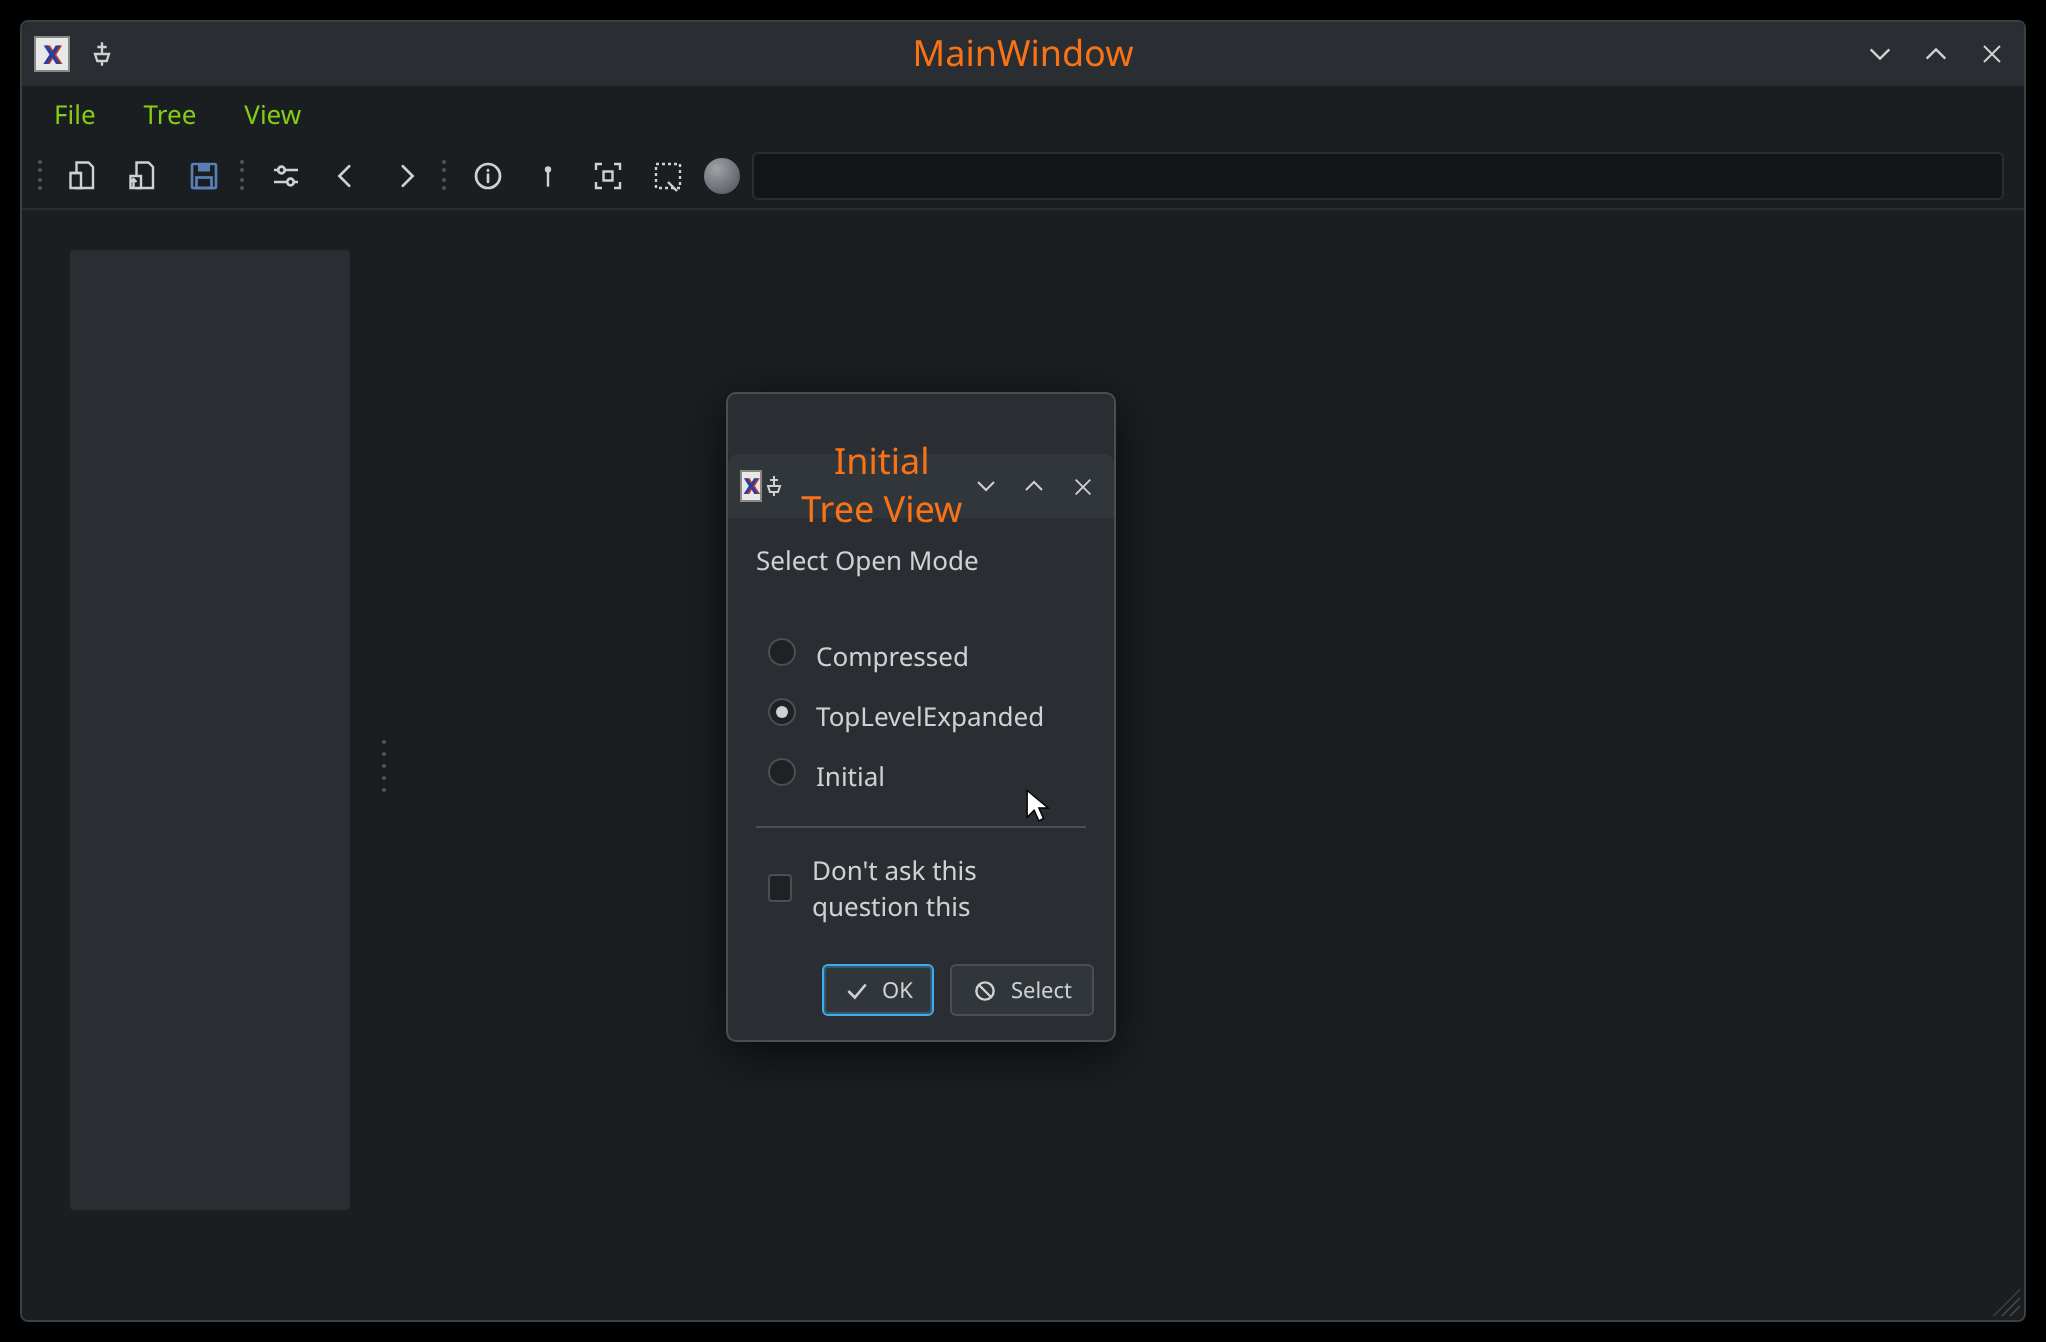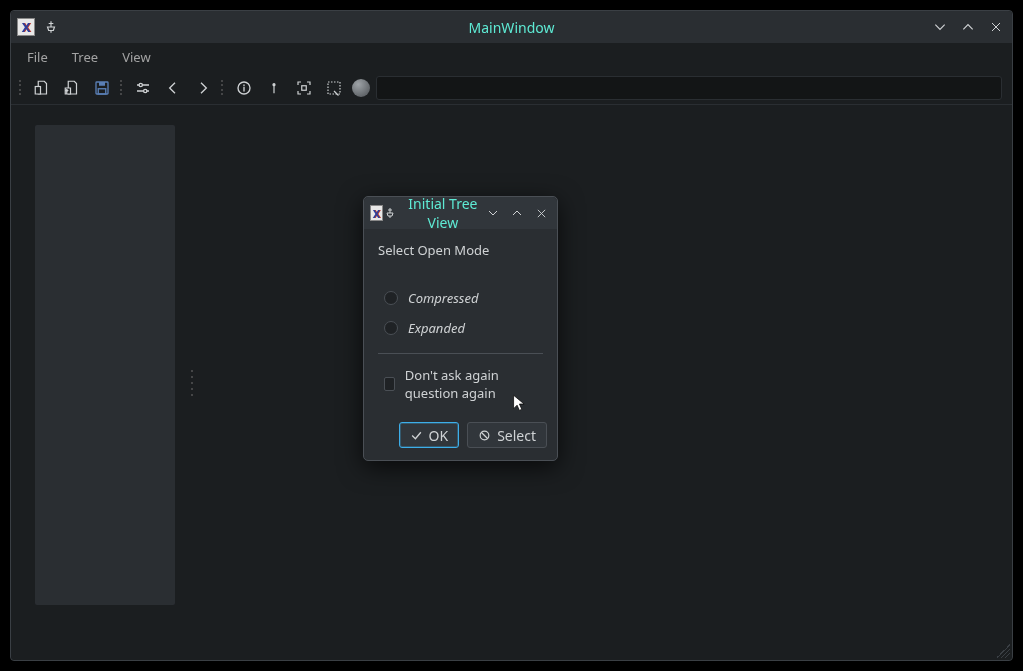--- a/index.html
+++ b/index.html
@@ -7,37 +7,37 @@
 
   .window-frame {
     position: absolute; left: 10px; top: 10px; width: 1003px; height: 651px;
     background: #1b1e20; border: 1px solid #3a3f44; border-radius: 4px;
     box-shadow: 0 4px 18px rgba(0,0,0,0.6);
     display: flex; flex-direction: column;
   }
   .titlebar {
     height: 30px; display: flex; align-items: center; padding: 16px 6px;
     background: #2a2e32; border-top-left-radius: 4px; border-top-right-radius: 4px;
-    color: #5eead4; font-size: 14px; position: relative;
+    color: #f97316; font-size: 18px; position: relative;
   }
   .titlebar .left-icons { display: flex; align-items: center; gap: 6px; }
   .titlebar .title-text { position: absolute; left: 0; right: 0; text-align: center; pointer-events: none; }
   .titlebar .right-icons { margin-left: auto; display: flex; align-items: center; gap: 8px; }
   .tb-btn { width: 20px; height: 20px; display: flex; align-items: center; justify-content: center; cursor: pointer; border-radius: 3px; }
   .app-icon {
     width: 18px; height: 18px; background: #e8e8e8; border: 1px solid #888;
     display: flex; align-items: center; justify-content: center;
     color: #c0392b; font-weight: bold; font-size: 13px; line-height: 1;
     position: relative;
   }
   .app-icon::after { content: "X"; color: #2c3e9b; text-shadow: 1px 0 #c0392b; }
 
   .menubar {
     height: 28px; display: flex; align-items: center; padding: 0 6px; gap: 4px;
-    background: #1b1e20; color: #a3a3a3; font-size: 13px;
+    background: #1b1e20; color: #84cc16; font-size: 13px;
   }
   .menu-item { padding: 4px 10px; border-radius: 3px; cursor: pointer; }
 
   .toolbar {
     height: 34px; display: flex; align-items: center; padding: 0 6px; gap: 2px;
     background: #1b1e20; border-bottom: 1px solid #2a2e32;
   }
   .grip { width: 7px; height: 22px; display: flex; flex-direction: column; justify-content: space-around; padding: 2px 0; margin-right: 2px; }
   .grip span { width: 2px; height: 2px; background: #555; border-radius: 50%; margin-left: 2px; }
   .tool-btn { width: 28px; height: 26px; display: flex; align-items: center; justify-content: center; border-radius: 3px; cursor: pointer; color: #cfd2d4; }
@@ -74,34 +74,34 @@
     background: #2a2e32; border: 1px solid #4a4f55; border-radius: 5px;
     box-shadow: 0 6px 24px rgba(0,0,0,0.7);
     color: #cfd2d4; font-size: 13px;
     display: flex; flex-direction: column;
   }
   .dialog .titlebar { background: #31363b; border-radius: 5px 5px 0 0; height: 30px; }
   .dialog .titlebar .title-text { position: static; flex: 0 1 auto; margin-left: 6px; pointer-events: auto; }
   .dialog .titlebar .right-icons { gap: 4px; }
   .dialog-body { padding: 12px 14px 10px 14px; }
   .dialog-label { margin-bottom: 24px; }
-  .radio-row { display: flex; align-items: center; gap: 10px; padding: 6px 0 6px 6px; cursor: pointer; font-style: italic; }
+  .radio-row { display: flex; align-items: flex-start; gap: 10px; padding: 6px 0 6px 6px; cursor: pointer; }
   .radio {
     width: 14px; height: 14px; border: 1px solid #4a4f55; border-radius: 50%;
     display: flex; align-items: center; justify-content: center; background: #1f2225;
   }
   .radio.selected::after { content: ""; width: 6px; height: 6px; background: #cfd2d4; border-radius: 50%; }
   .dialog-sep { border: none; border-top: 1px solid #4a4f55; margin: 10px 0 8px; }
   .check-row { display: flex; align-items: center; gap: 10px; padding: 4px 0 4px 6px; cursor: pointer; }
   .checkbox { width: 14px; height: 14px; border: 1px solid #4a4f55; background: #1f2225; border-radius: 2px; }
   .dialog-buttons { display: flex; justify-content: flex-end; gap: 8px; padding: 6px 10px 12px; }
   .btn {
     height: 26px; padding: 0 10px; display: flex; align-items: center; gap: 6px;
     background: #31363b; border: 1px solid #4a4f55; border-radius: 3px; cursor: pointer;
-    color: #cfd2d4; font-size: 14px;
+    color: #cfd2d4; font-size: 11px;
   }
   .btn.primary { border-color: #3daee9; box-shadow: 0 0 0 1px rgba(61,174,233,0.3) inset; }
 
   .cursor {
     position: absolute; width: 14px; height: 20px; pointer-events: none; z-index: 9999;
   }
 </style>
 </head>
 <body>
 
@@ -239,21 +239,21 @@
         <span></span>
         <span></span>
         <span></span>
     </div>
     <div class="resize-grip"></div>
   </div>
 
 </div>
 
 <div class="dialog">
-  <div class="titlebar" style="justify-content:flex-end;">
+  <div class="titlebar" style="justify-content:flex-end;margin-top:30px;">
     <div class="app-icon" style="width:16px;height:16px;font-size:11px;"></div>
     <div class="tb-btn" style="width:18px;height:18px;">
       <svg width="12" height="12" viewBox="0 0 24 24" fill="none" stroke="#cfd2d4" stroke-width="2">
           <path d="M12 2 L12 12 M8 6 L16 6 M6 12 L18 12 L16 18 L8 18 Z M12 18 L12 22"></path>
         </svg>
     </div>
     <div class="title-text">Initial Tree View</div>
     <div class="right-icons">
       <div class="tb-btn">
         <svg width="12" height="12" viewBox="0 0 24 24" fill="none" stroke="#cfd2d4" stroke-width="2">
@@ -272,27 +272,31 @@
       </div>
     </div>
   </div>
   <div class="dialog-body">
     <div class="dialog-label">Select Open Mode</div>
     <div class="radio-row">
       <div class="radio"></div>
       <span>Compressed</span>
     </div>
     <div class="radio-row">
+      <div class="radio selected"></div>
+      <span>TopLevelExpanded</span>
+    </div>
+    <div class="radio-row">
       <div class="radio"></div>
-      <span>Expanded</span>
+      <span>Initial</span>
     </div>
     <hr class="dialog-sep">
     <div class="check-row">
       <div class="checkbox"></div>
-      <span>Don't ask again question again</span>
+      <span>Don't ask this question this</span>
     </div>
   </div>
   <div class="dialog-buttons">
     <div class="btn primary">
       <svg width="13" height="13" viewBox="0 0 24 24" fill="none" stroke="#cfd2d4" stroke-width="2.4">
           <path d="M4 12 L10 18 L20 6"></path>
         </svg>
       <span>OK</span>
     </div>
     <div class="btn">

